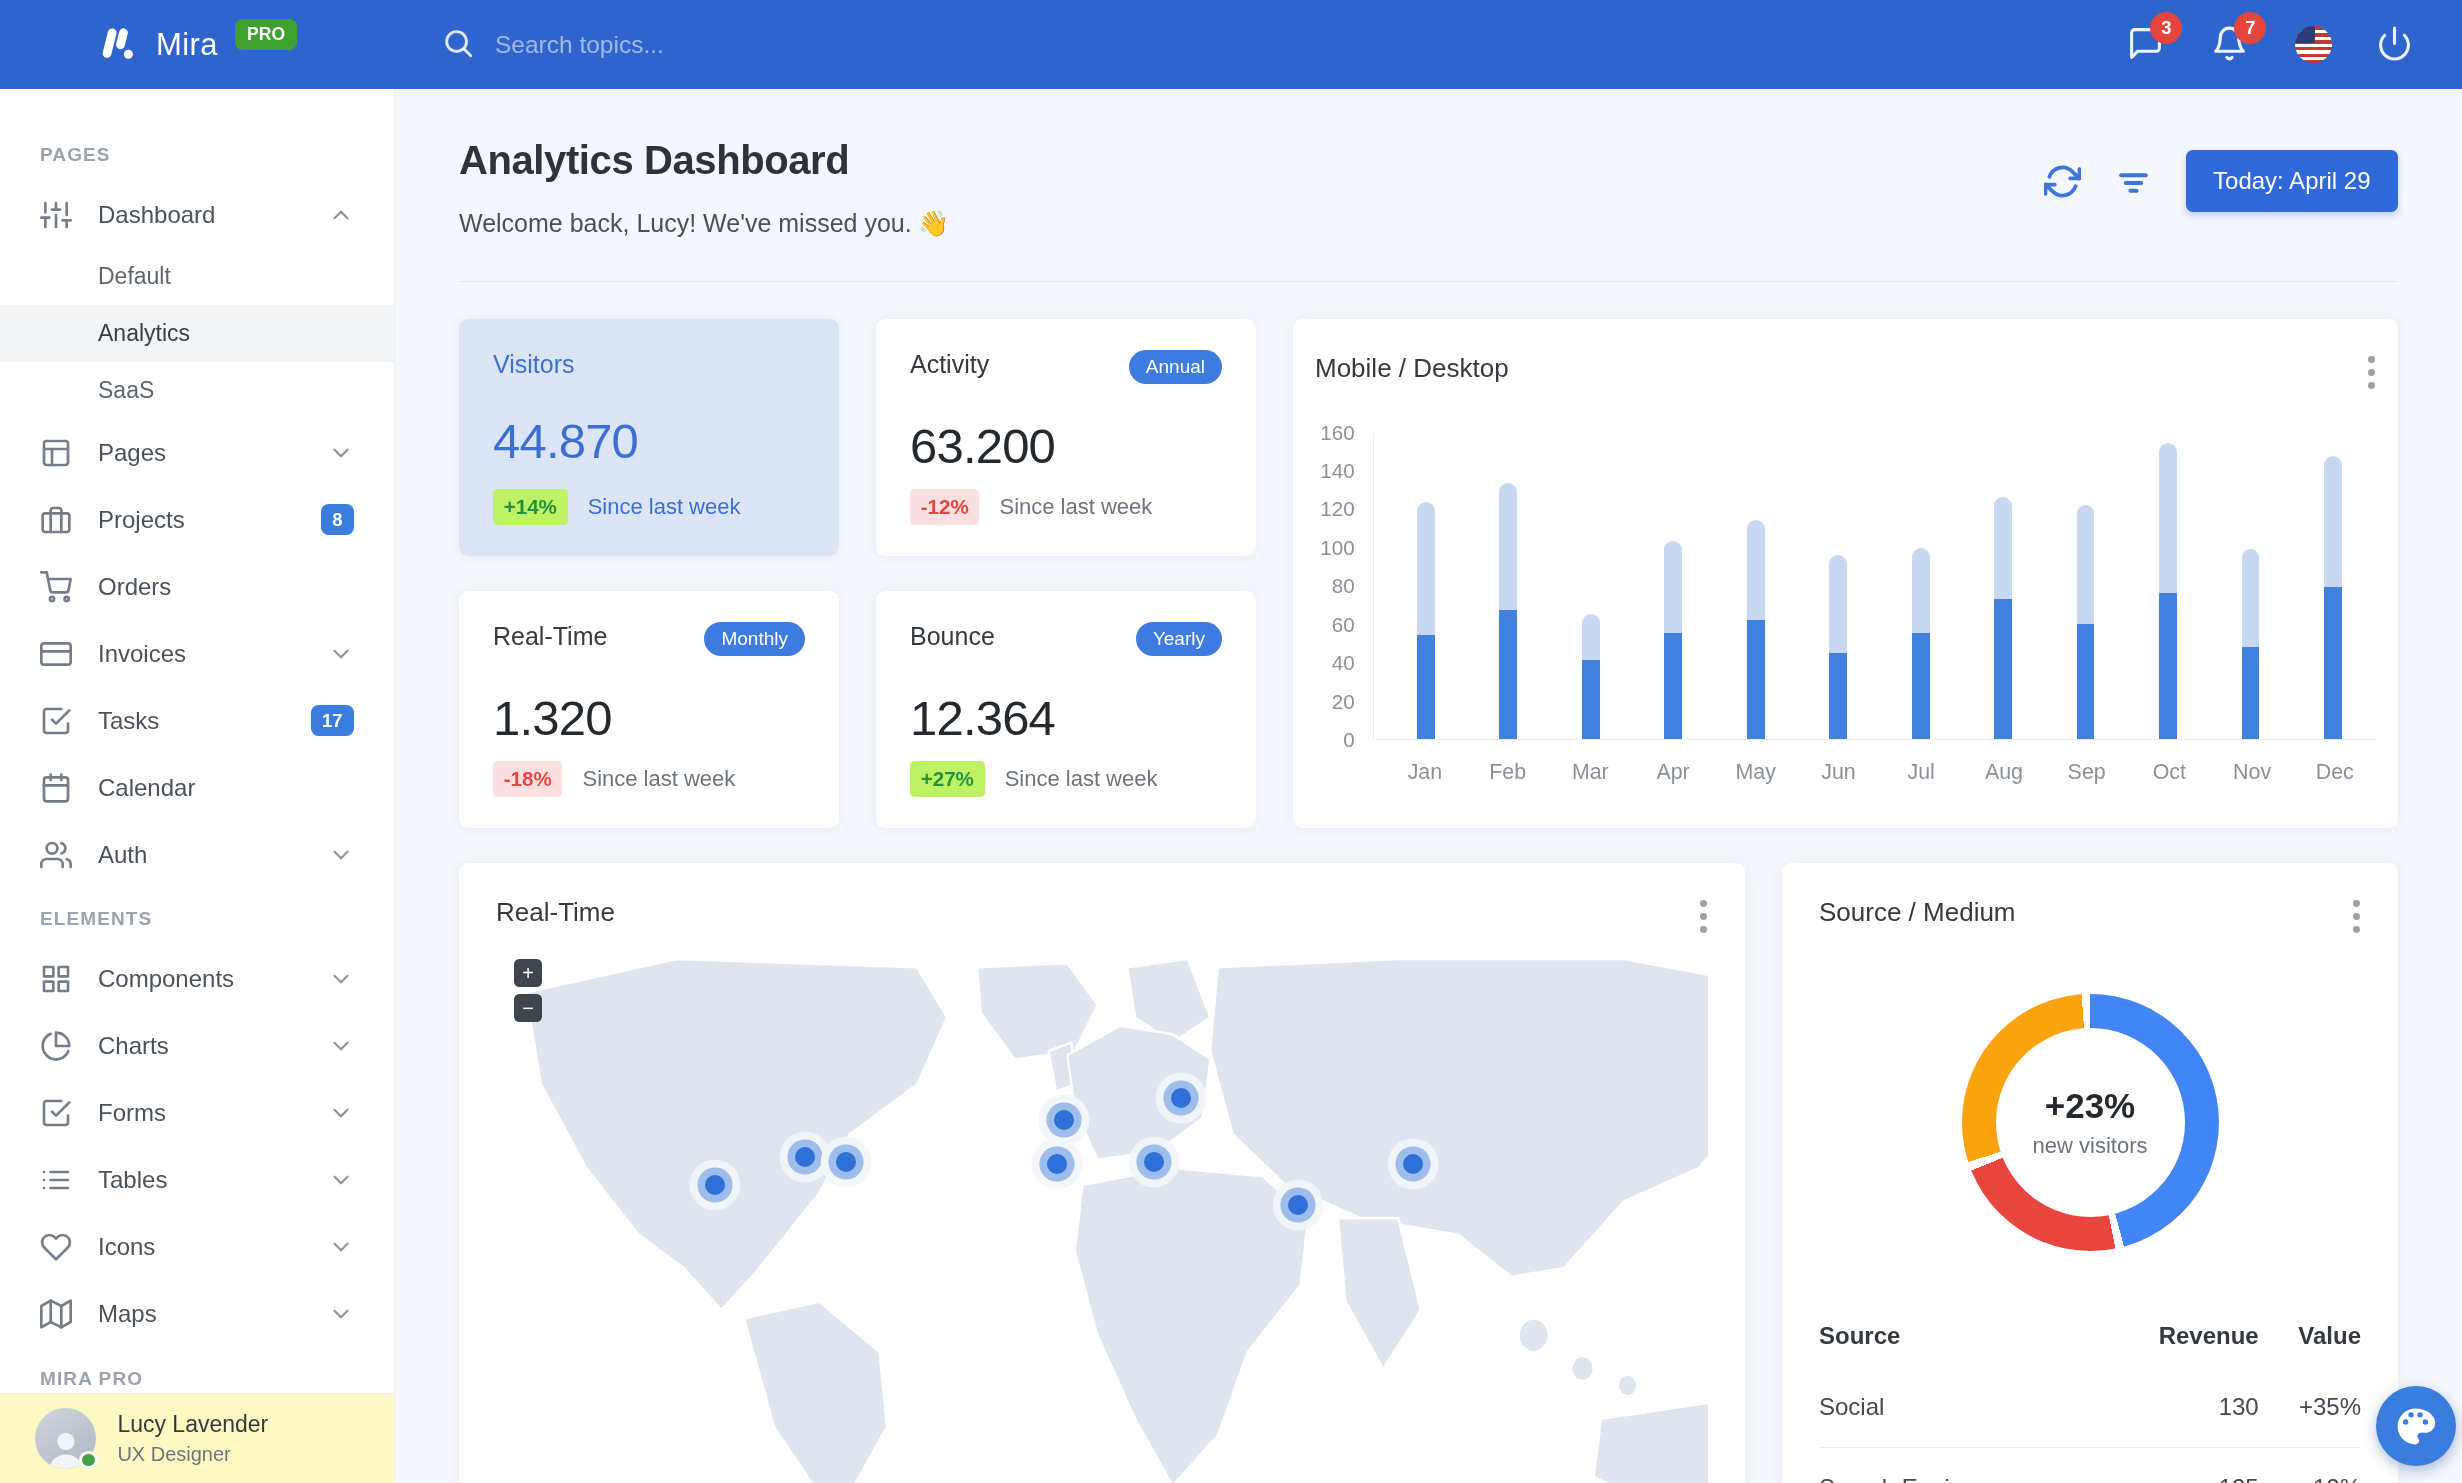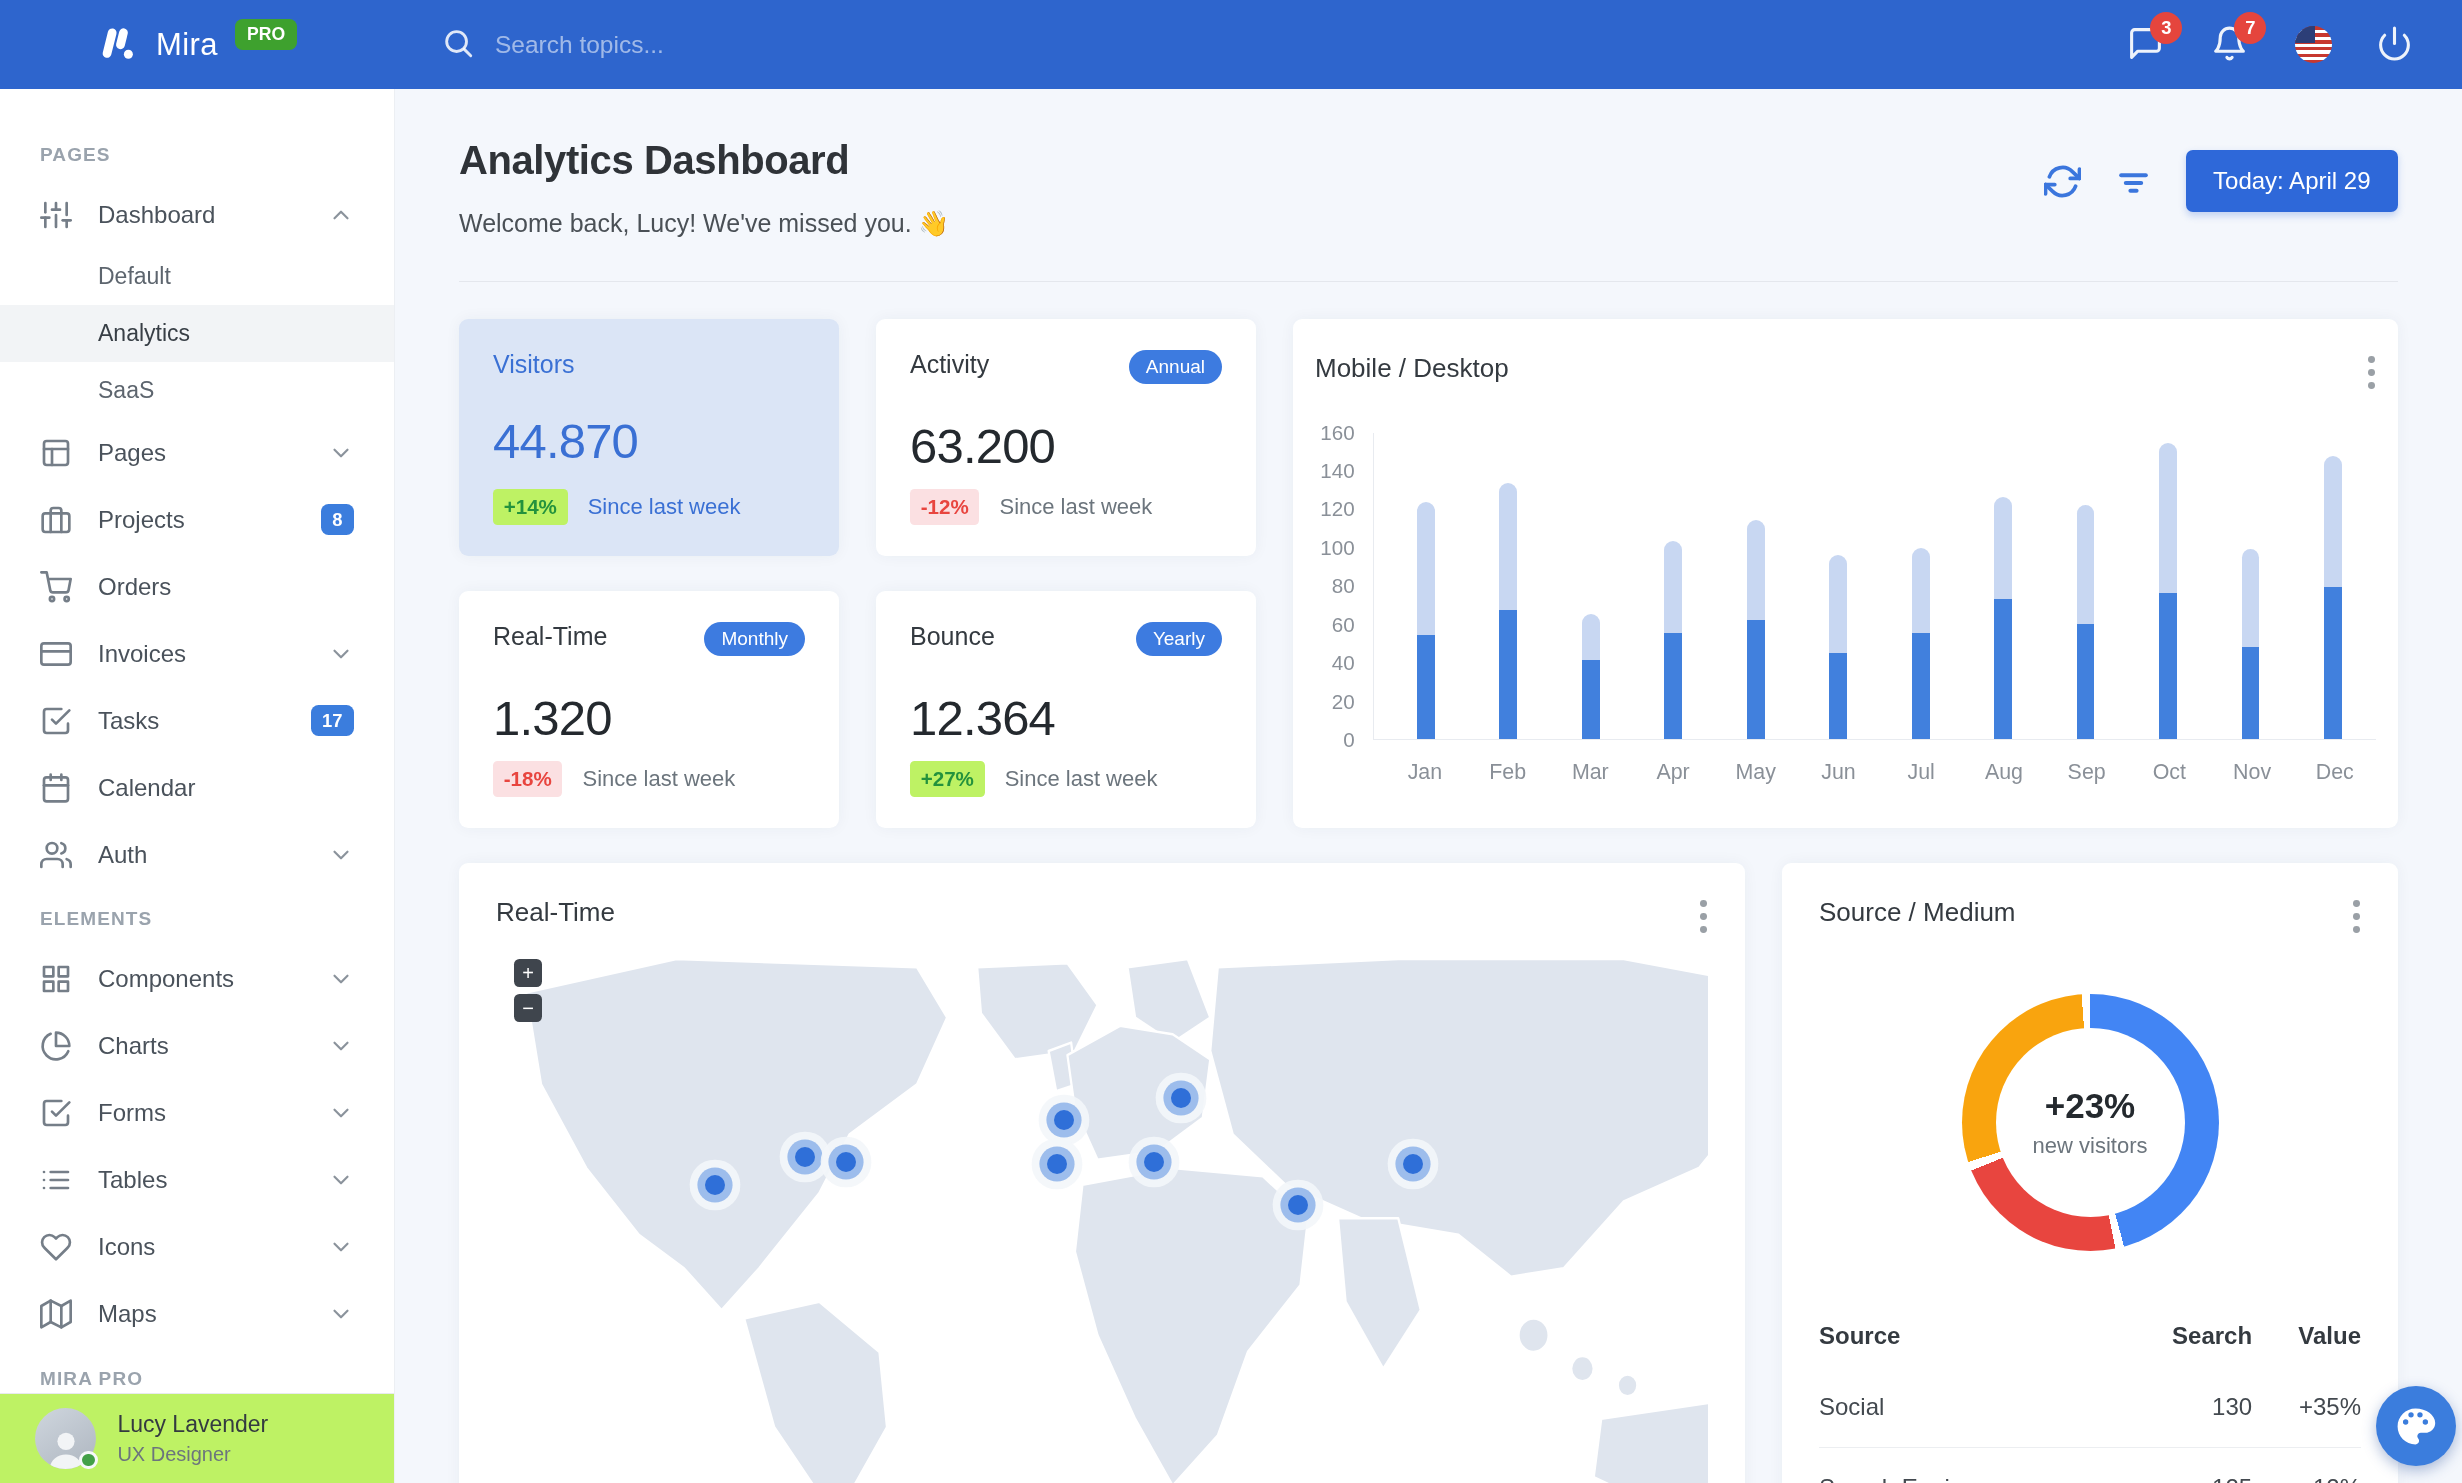--- a/index.html
+++ b/index.html
@@ -27,21 +27,21 @@
   .side-section { color:#9aa3ad; font-size:19px; font-weight:600; letter-spacing:1.1px; padding:20px 0 15.3px 40px; }
   .side-item { display:flex; align-items:center; height:67px; padding:0 40px; cursor:pointer; color:#4a525b; }
   .side-item .s-icon { width:32px; height:32px; margin-right:26px; flex:none; }
   .side-item .s-icon svg { width:32px; height:32px; stroke:#757e88; }
   .side-item .s-label { font-size:24px; flex:1; }
   .side-child { display:flex; align-items:center; height:57px; padding-left:98px; font-size:23px; color:#5d656e; cursor:pointer; }
   .side-child.active { background:#f2f4f6; color:#383f46; }
   .side-badge { background:#3b7ddd; color:#fff; font-size:18.4px; font-weight:600; border-radius:7.6px; padding:4.6px 11.5px; }
   .chev { width:26px; height:26px; }
   .chev svg { width:26px; height:26px; stroke:#8b939c; }
-  .side-footer { position:absolute; bottom:0; left:0; right:0; height:90px; background:#bef264; border-top:1.5px solid #e8eaee; display:flex; align-items:center; padding:0 35px; gap:21.4px; cursor:pointer; }
+  .side-footer { position:absolute; bottom:0; left:0; right:0; height:90px; background:#fef9c3; border-top:1.5px solid #e8eaee; display:flex; align-items:center; padding:0 35px; gap:21.4px; cursor:pointer; }
   .avatar { width:61px; height:61px; border-radius:50%; background:linear-gradient(145deg,#cfd6de,#aeb6c0); position:relative; flex:none; overflow:hidden; }
   .avatar svg { position:absolute; bottom:-4.6px; left:50%; transform:translateX(-50%); width:49px; height:49px; fill:#f2f4f6; }
   .status-dot { position:absolute; right:-1.5px; bottom:0px; width:18.4px; height:18.4px; border-radius:50%; background:#43a047; border:3.1px solid #f7f8fa; }
   .avatar-wrap{ position:relative; }
   .u-name { font-size:23px; color:#343a40; font-weight:500; }
   .u-role { font-size:20px; color:#6c757d; margin-top:4.6px; }
 
   
   .content { position:absolute; left:395px; top:89px; right:0; bottom:0; padding:49px 64px 0; overflow:hidden; }
   .page-head { display:flex; justify-content:space-between; align-items:flex-start; padding-bottom:43px; border-bottom:1.5px solid #e4e7ed; }
@@ -560,21 +560,21 @@
           <div class="donut-center">
             <div class="donut-val">+23%</div>
             <div class="donut-cap">new visitors</div>
           </div>
         </div>
       </div>
       <table class="src-table">
         <thead>
             <tr id="src-head">
               <th>Source</th>
-              <th>Search</th>
+              <th>Revenue</th>
               <th>Value</th>
             </tr>
           </thead>
         <tbody id="src-body">
             <tr>
               <td>Social</td>
               <td>130</td>
               <td class="val-positive">+35%</td>
             </tr>
             <tr>

